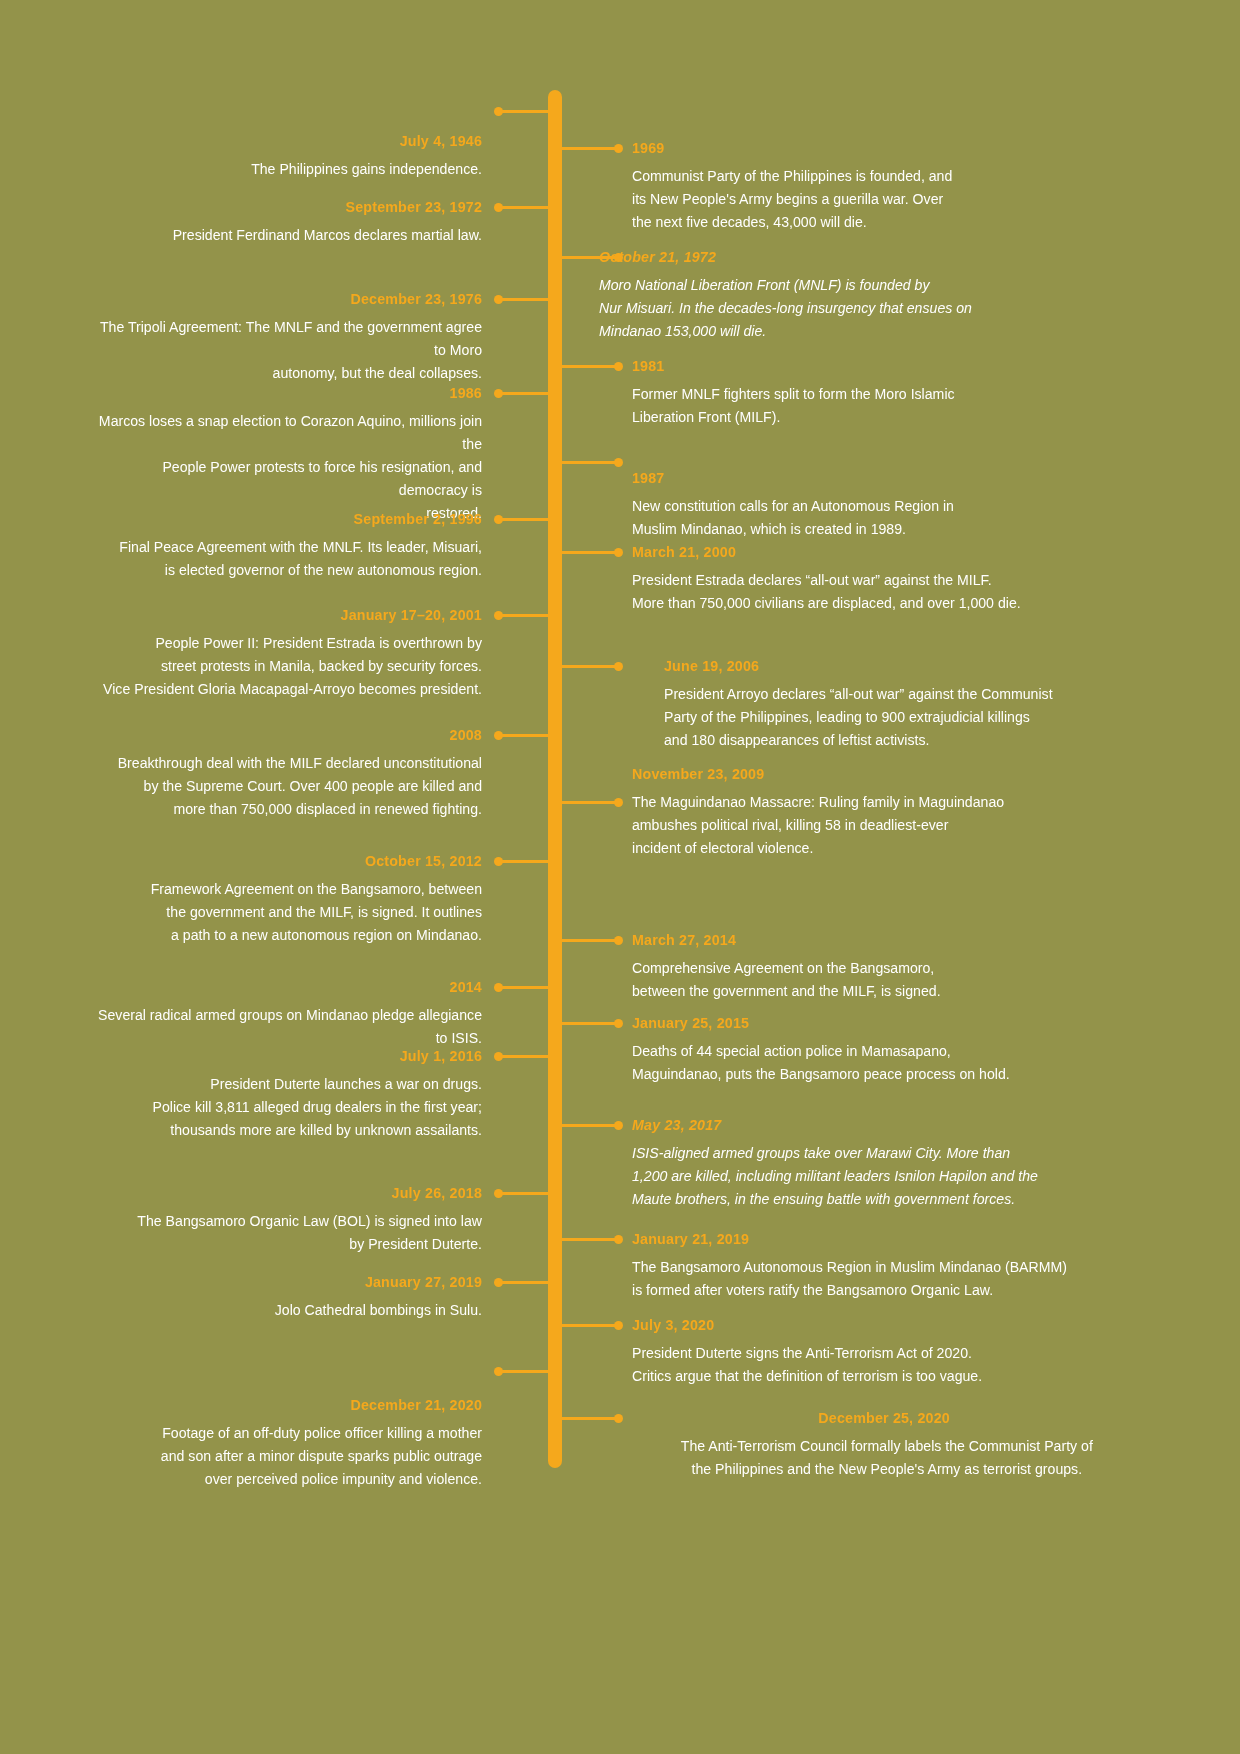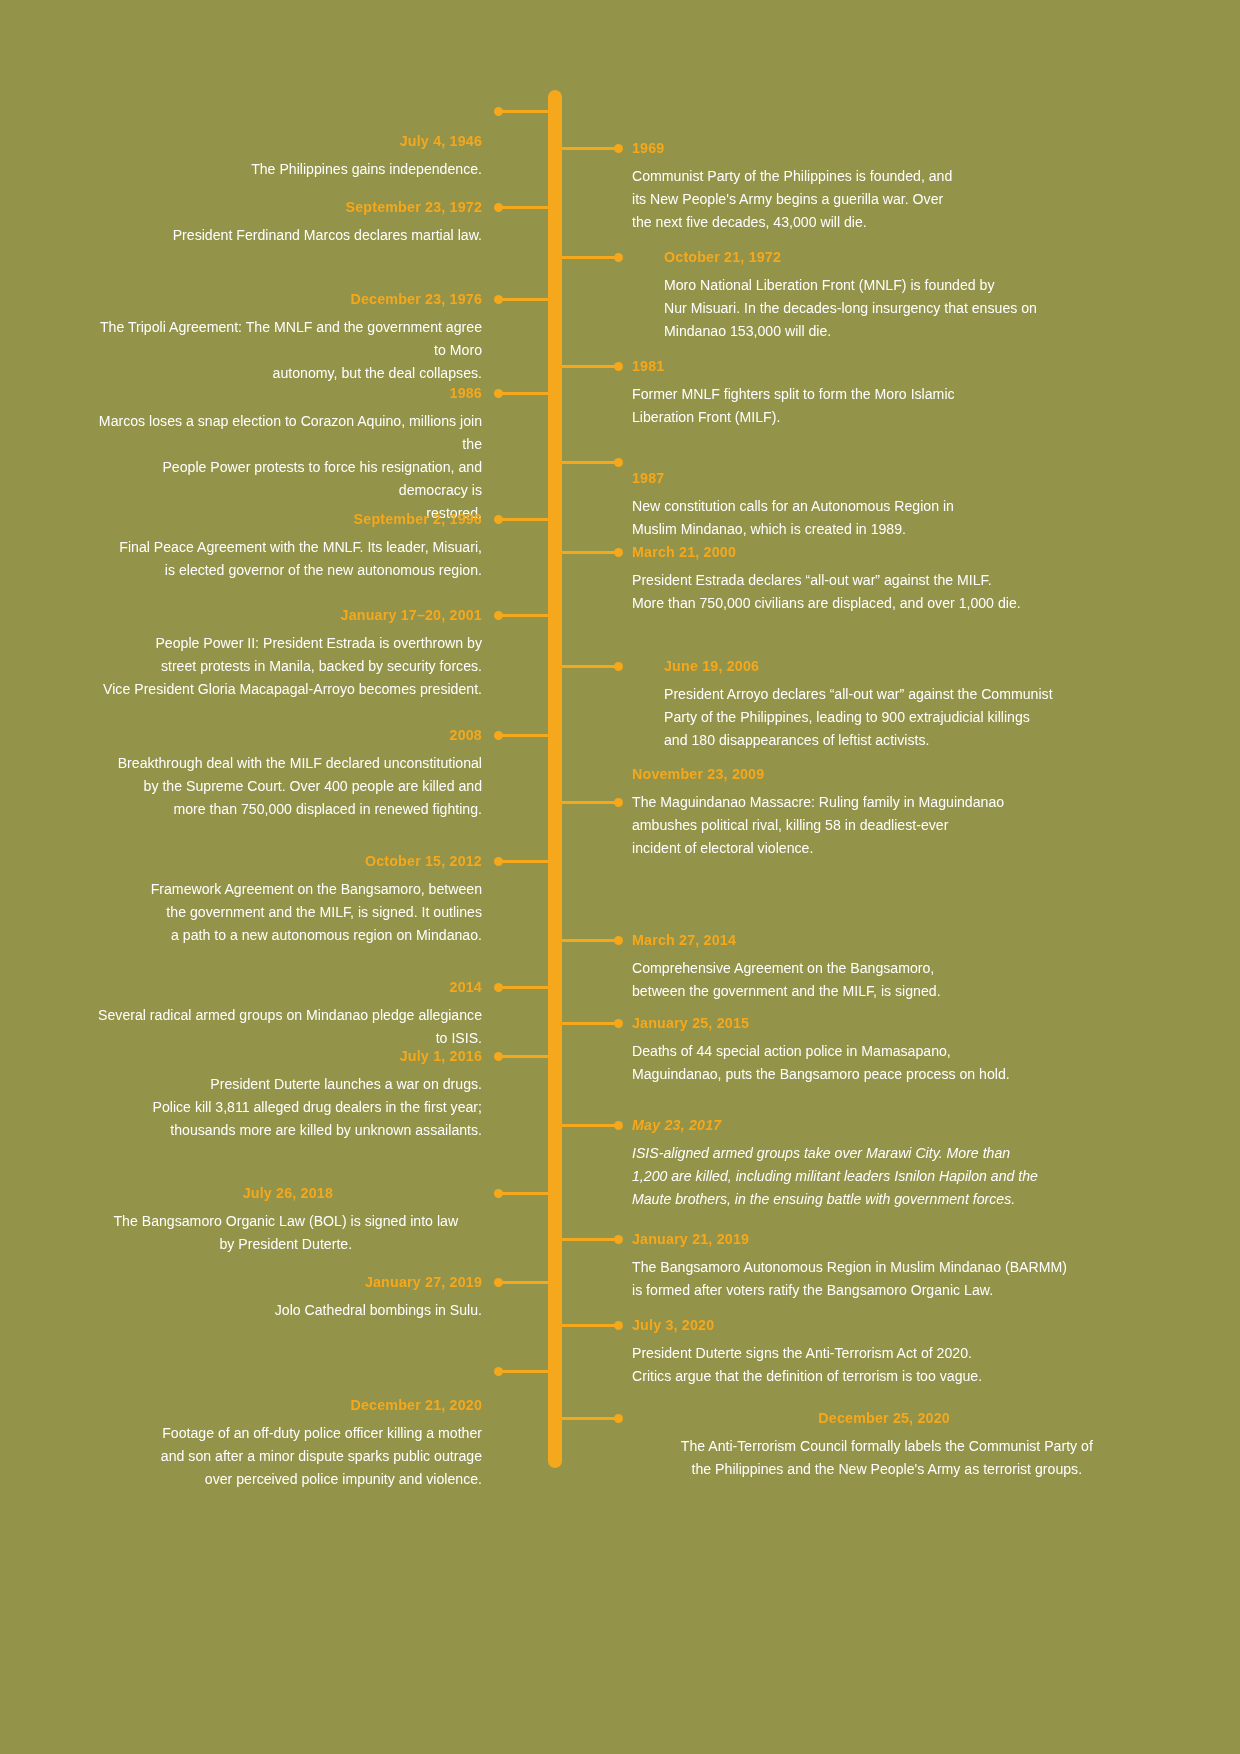--- a/index.html
+++ b/index.html
@@ -153,21 +153,21 @@
       <div class="entry right" style="top: 140px; left: 632px; width: 548px;">
         <div class="entry-date">1969</div>
         <div class="entry-body">Communist Party of the Philippines is founded, and
 its New People's Army begins a guerilla war. Over
 the next five decades, 43,000 will die.</div>
       </div>
       <div class="entry left" style="top: 199px; left: 60px; width: 422px;">
         <div class="entry-date">September 23, 1972</div>
         <div class="entry-body">President Ferdinand Marcos declares martial law.</div>
       </div>
-      <div class="entry right" style="top: 249px; left: 664px; width: 548px;">
+      <div class="entry right" style="top: 249px; left: 599px; width: 548px; font-style: italic;">
         <div class="entry-date">October 21, 1972</div>
         <div class="entry-body">Moro National Liberation Front (MNLF) is founded by
 Nur Misuari. In the decades-long insurgency that ensues on
 Mindanao 153,000 will die.</div>
       </div>
       <div class="entry left" style="top: 291px; left: 60px; width: 422px;">
         <div class="entry-date">December 23, 1976</div>
         <div class="entry-body">The Tripoli Agreement: The MNLF and the government agree to Moro
 autonomy, but the deal collapses.</div>
       </div>
@@ -246,21 +246,21 @@
         <div class="entry-body">President Duterte launches a war on drugs.
 Police kill 3,811 alleged drug dealers in the first year;
 thousands more are killed by unknown assailants.</div>
       </div>
       <div class="entry right" style="top: 1117px; left: 632px; width: 548px; font-style: italic;">
         <div class="entry-date">May 23, 2017</div>
         <div class="entry-body">ISIS-aligned armed groups take over Marawi City. More than
 1,200 are killed, including militant leaders Isnilon Hapilon and the
 Maute brothers, in the ensuing battle with government forces.</div>
       </div>
-      <div class="entry left" style="top: 1185px; left: 60px; width: 422px; text-align: center;">
+      <div class="entry left" style="top: 1185px; left: 60px; width: 422px;">
         <div class="entry-date">July 26, 2018</div>
         <div class="entry-body">The Bangsamoro Organic Law (BOL) is signed into law
 by President Duterte.</div>
       </div>
       <div class="entry right" style="top: 1231px; left: 632px; width: 548px;">
         <div class="entry-date">January 21, 2019</div>
         <div class="entry-body">The Bangsamoro Autonomous Region in Muslim Mindanao (BARMM)
 is formed after voters ratify the Bangsamoro Organic Law.</div>
       </div>
       <div class="entry left" style="top: 1274px; left: 60px; width: 422px;">

